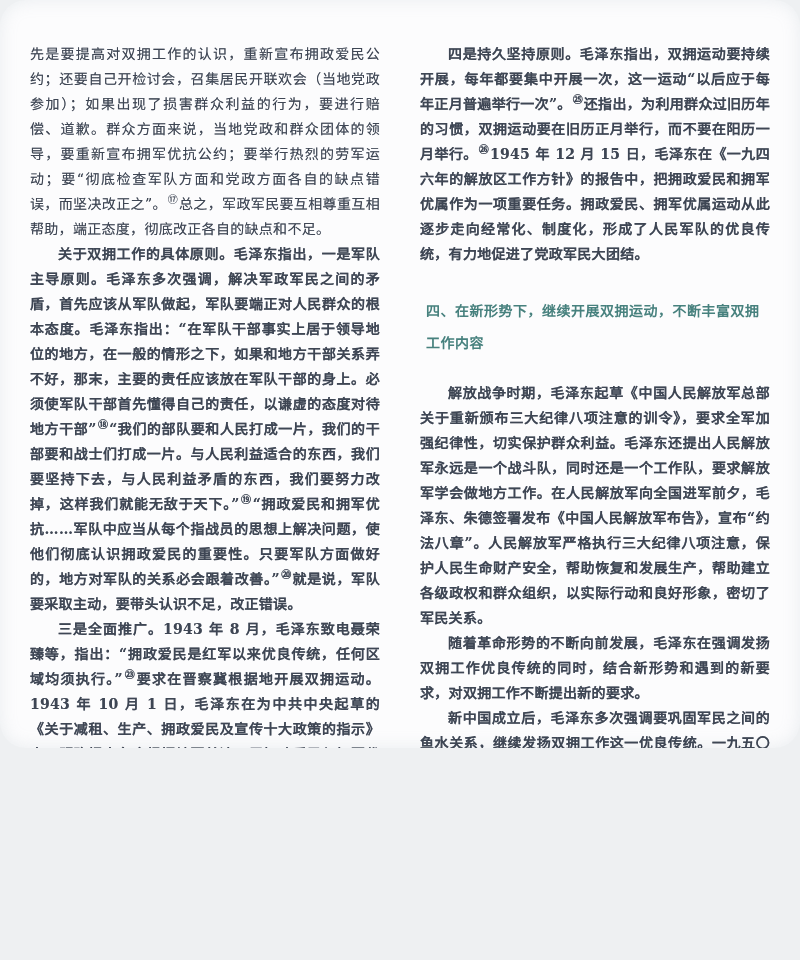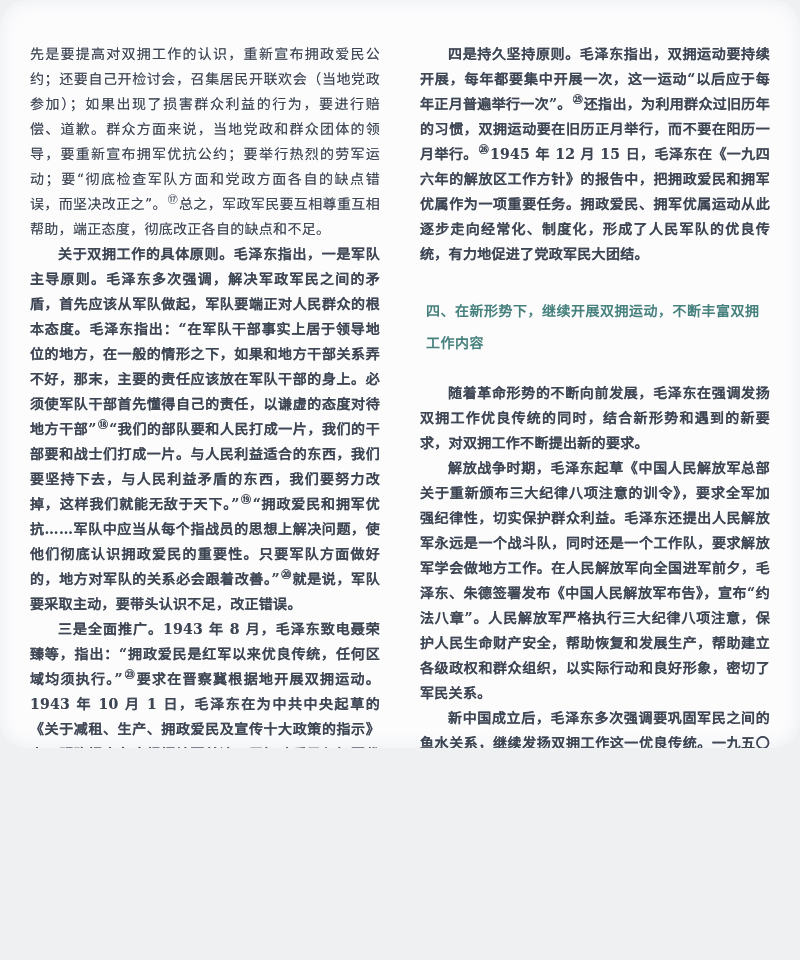--- a/index.html
+++ b/index.html
@@ -64,17 +64,17 @@
 
 <div class="page">
   <div class="column left">
       <p class="para">先是要提高对双拥工作的认识，重新宣布拥政爱民公约；还要自己开检讨会，召集居民开联欢会（当地党政参加）；如果出现了损害群众利益的行为，要进行赔偿、道歉。群众方面来说，当地党政和群众团体的领导，要重新宣布拥军优抗公约；要举行热烈的劳军运动；要“彻底检查军队方面和党政方面各自的缺点错误，而坚决改正之”。<sup class="ref">⑰</sup>总之，军政军民要互相尊重互相帮助，端正态度，彻底改正各自的缺点和不足。</p>
       <p class="para indent">关于双拥工作的具体原则。毛泽东指出，一是军队主导原则。毛泽东多次强调，解决军政军民之间的矛盾，首先应该从军队做起，军队要端正对人民群众的根本态度。毛泽东指出：“在军队干部事实上居于领导地位的地方，在一般的情形之下，如果和地方干部关系弄不好，那末，主要的责任应该放在军队干部的身上。必须使军队干部首先懂得自己的责任，以谦虚的态度对待地方干部”<sup class="ref">⑱</sup>“我们的部队要和人民打成一片，我们的干部要和战士们打成一片。与人民利益适合的东西，我们要坚持下去，与人民利益矛盾的东西，我们要努力改掉，这样我们就能无敌于天下。”<sup class="ref">⑲</sup>“拥政爱民和拥军优抗……军队中应当从每个指战员的思想上解决问题，使他们彻底认识拥政爱民的重要性。只要军队方面做好的，地方对军队的关系必会跟着改善。”<sup class="ref">⑳</sup>就是说，军队要采取主动，要带头认识不足，改正错误。</p>
       <p class="para indent">三是全面推广。1943 年 8 月，毛泽东致电聂荣臻等，指出：“拥政爱民是红军以来优良传统，任何区域均须执行。”<sup class="ref">㉓</sup>要求在晋察冀根据地开展双拥运动。1943 年 10 月 1 日，毛泽东在为中共中央起草的《关于减租、生产、拥政爱民及宣传十大政策的指示》中，明确提出各个根据地要普遍开展拥政爱民与拥军优属运动。要求“各根</p>
     </div>
   <div class="column right">
       <p class="para indent">四是持久坚持原则。毛泽东指出，双拥运动要持续开展，每年都要集中开展一次，这一运动“以后应于每年正月普遍举行一次”。<sup class="ref">㉕</sup>还指出，为利用群众过旧历年的习惯，双拥运动要在旧历正月举行，而不要在阳历一月举行。<sup class="ref">㉖</sup>1945 年 12 月 15 日，毛泽东在《一九四六年的解放区工作方针》的报告中，把拥政爱民和拥军优属作为一项重要任务。拥政爱民、拥军优属运动从此逐步走向经常化、制度化，形成了人民军队的优良传统，有力地促进了党政军民大团结。</p>
       <h2 class="section-heading">四、在新形势下，继续开展双拥运动，不断丰富双拥工作内容</h2>
+      <p class="para indent">解放战争时期，毛泽东起草《中国人民解放军总部关于重新颁布三大纪律八项注意的训令》，要求全军加强纪律性，切实保护群众利益。毛泽东还提出人民解放军永远是一个战斗队，同时还是一个工作队，要求解放军学会做地方工作。在人民解放军向全国进军前夕，毛泽东、朱德签署发布《中国人民解放军布告》，宣布“约法八章”。人民解放军严格执行三大纪律八项注意，保护人民生命财产安全，帮助恢复和发展生产，帮助建立各级政权和群众组织，以实际行动和良好形象，密切了军民关系。</p>
       <p class="para indent">随着革命形势的不断向前发展，毛泽东在强调发扬双拥工作优良传统的同时，结合新形势和遇到的新要求，对双拥工作不断提出新的要求。</p>
-      <p class="para indent">解放战争时期，毛泽东起草《中国人民解放军总部关于重新颁布三大纪律八项注意的训令》，要求全军加强纪律性，切实保护群众利益。毛泽东还提出人民解放军永远是一个战斗队，同时还是一个工作队，要求解放军学会做地方工作。在人民解放军向全国进军前夕，毛泽东、朱德签署发布《中国人民解放军布告》，宣布“约法八章”。人民解放军严格执行三大纪律八项注意，保护人民生命财产安全，帮助恢复和发展生产，帮助建立各级政权和群众组织，以实际行动和良好形象，密切了军民关系。</p>
       <p class="para indent">新中国成立后，毛泽东多次强调要巩固军民之间的鱼水关系，继续发扬双拥工作这一优良传统。一九五〇年十二月五日，毛泽东发布《关于一九五〇年军队参加生产建设的指示》，指出：“中华人民共和国的军队，在和平时期，在不妨碍军事任务的条件下，应有计划地参加农业和工业的生产，帮助国家的建设工作”“使我人民解放军不仅是一支国防军，而且是一支生产军，藉以协同全国人民克服长期战争所遗留下来的困难，加</p>
     </div>
 </div>
 
 </body></html>

